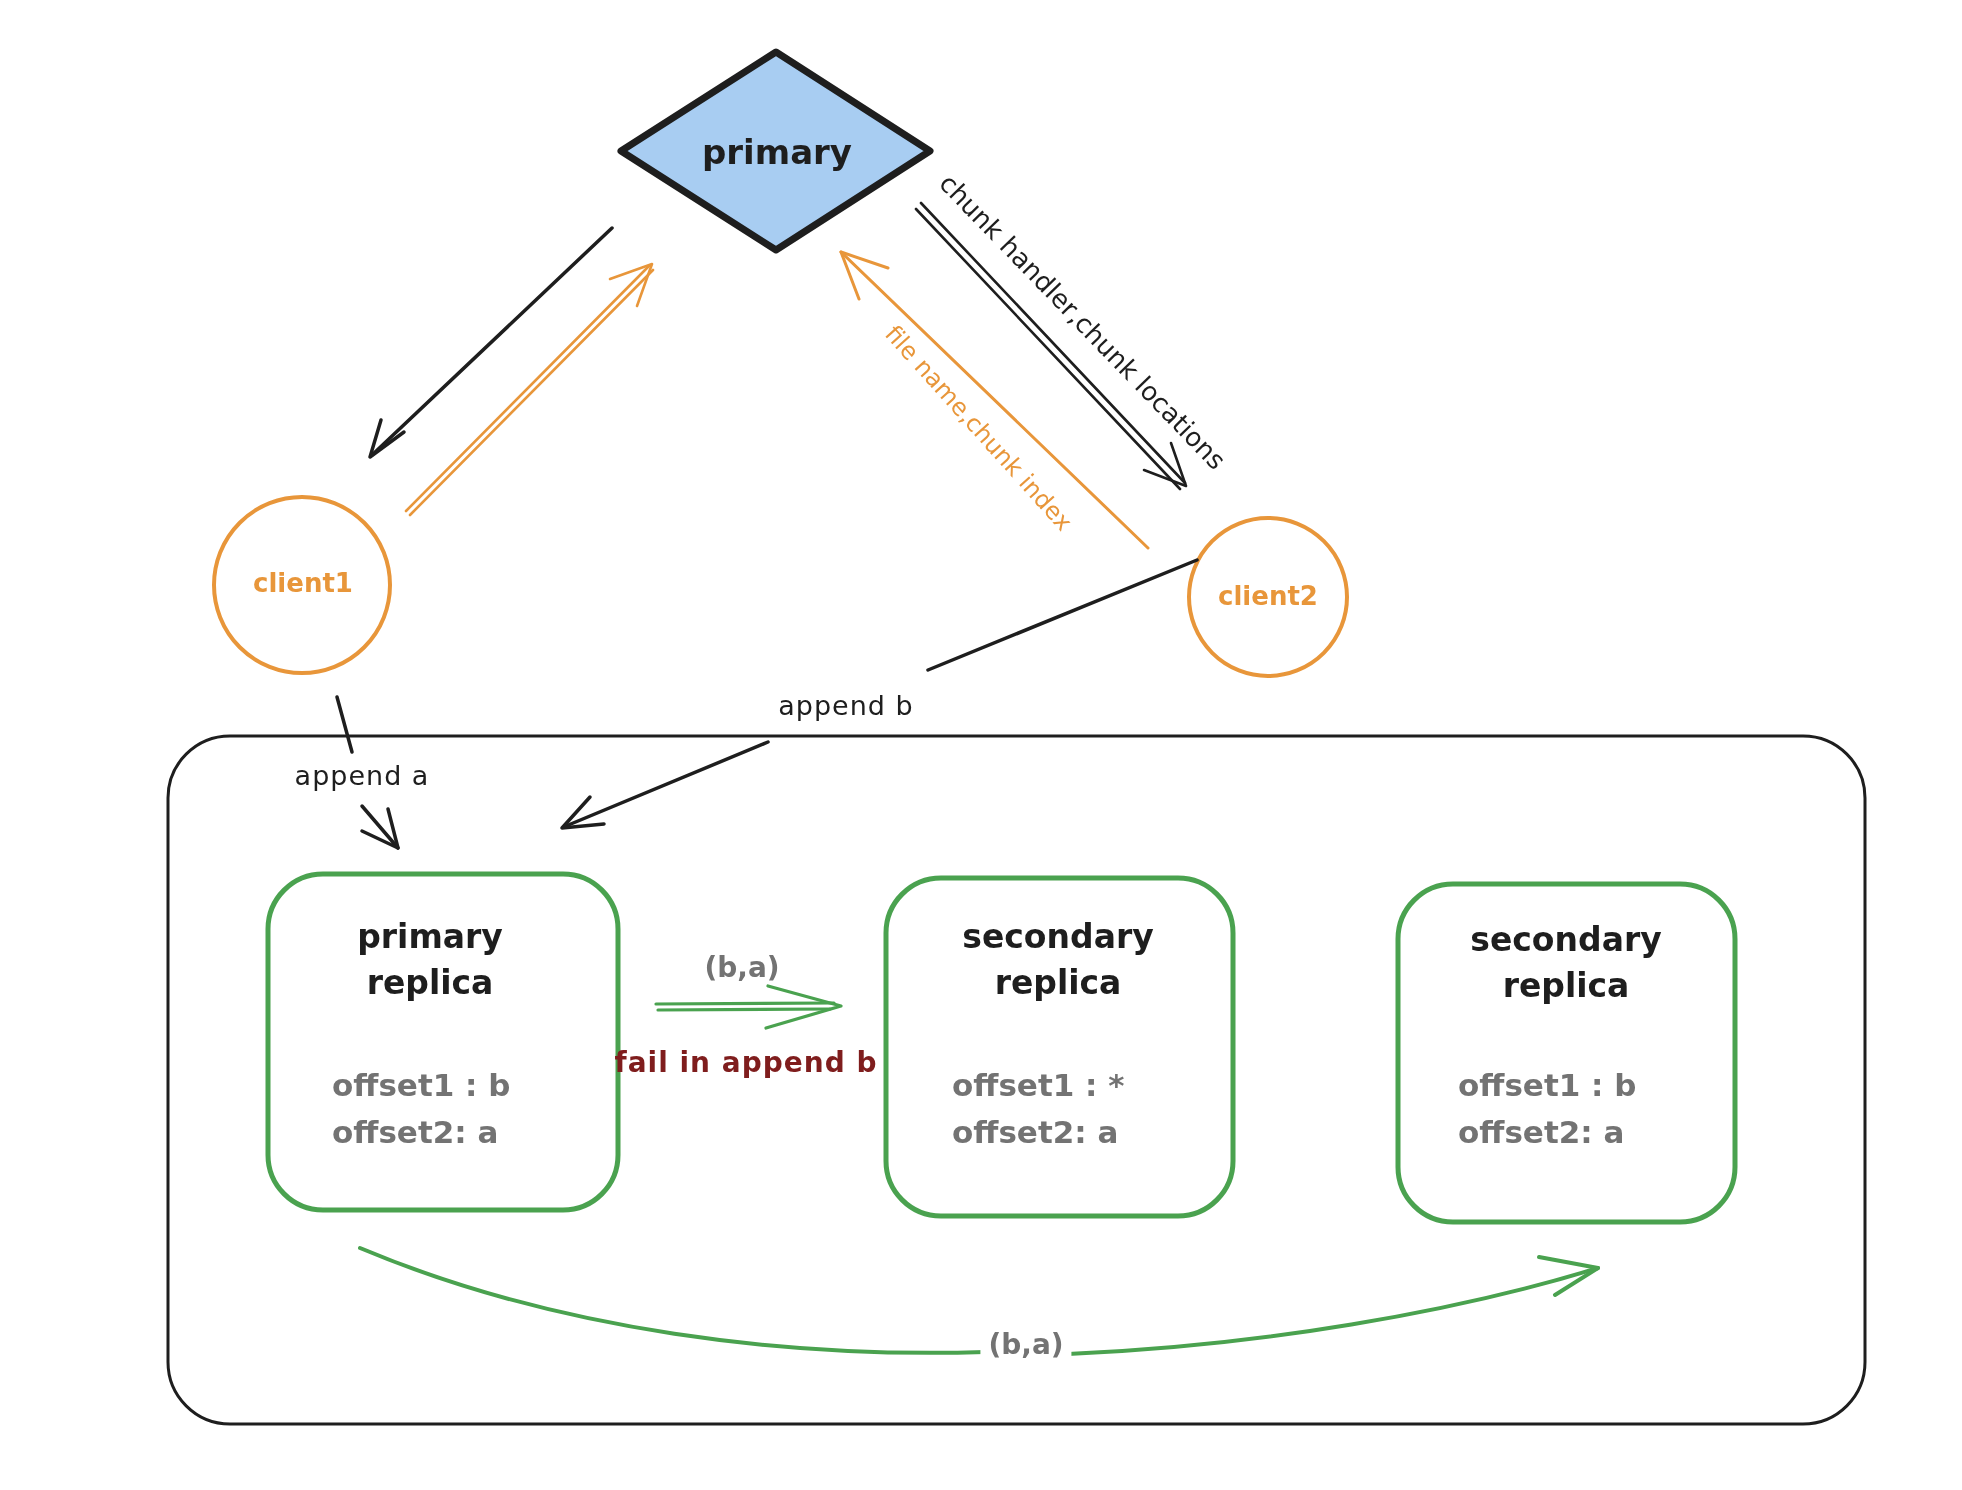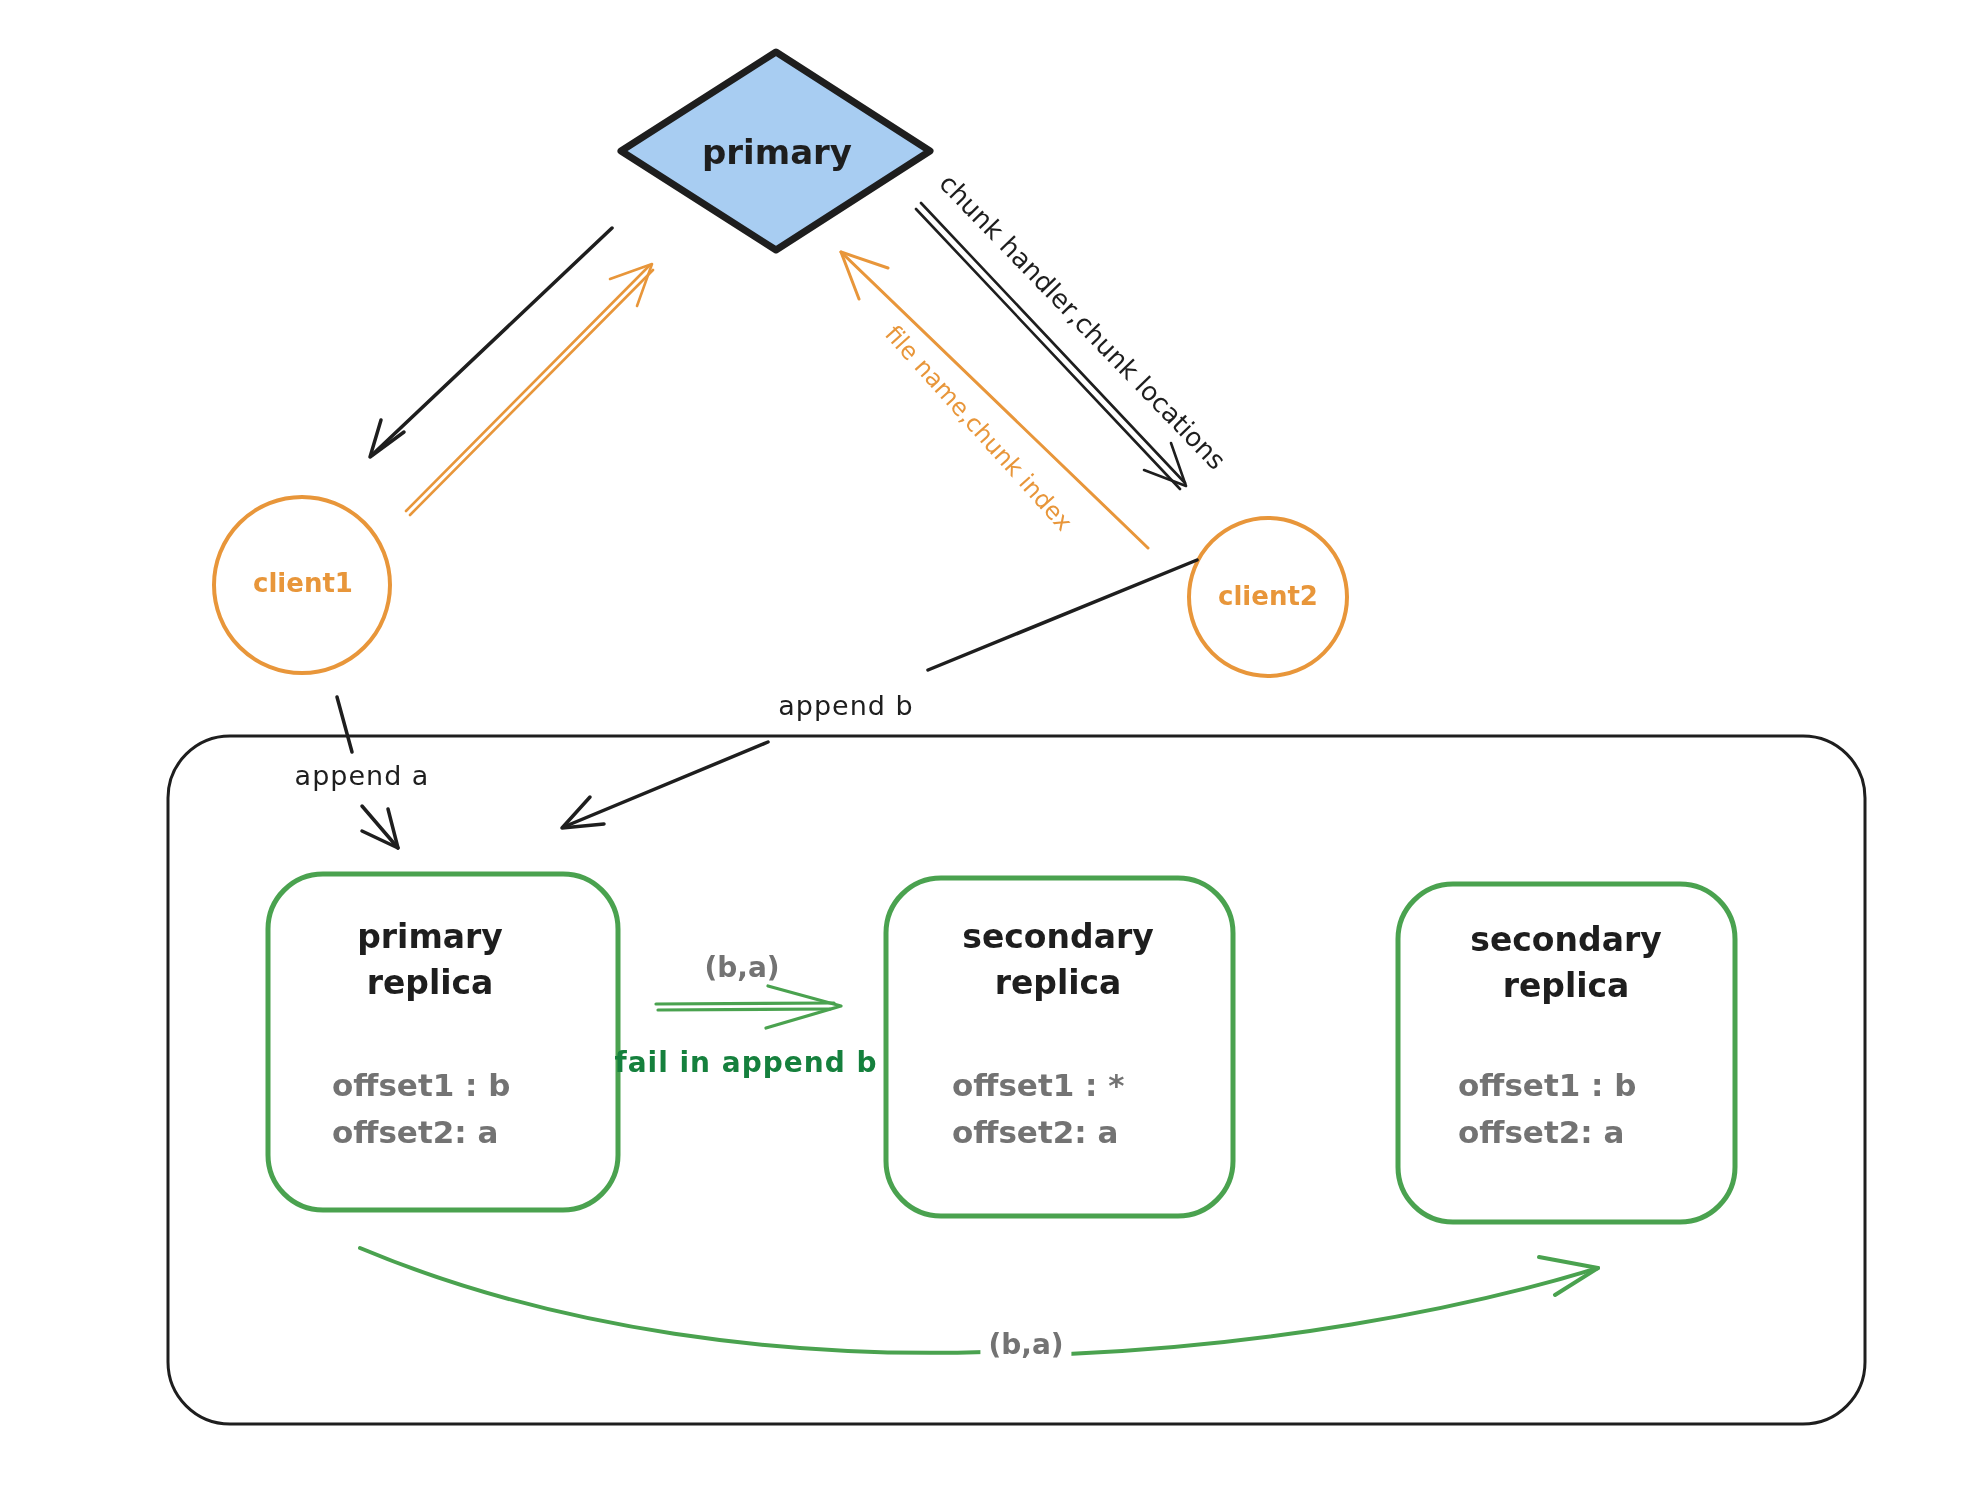--- a/index.html
+++ b/index.html
@@ -14,21 +14,21 @@
   .lbl{
     position:absolute;
     white-space:nowrap;
     color:#1e1e1e;
     font-family:"DejaVu Sans", sans-serif;
     line-height:1.2;
   }
   .centered{transform:translate(-50%,-50%);}
   .orange{color:#e8963a;}
   .green{color:#737373;}
-  .red{color:#15803d;}
+  .red{color:#7f1d1d;}
   .master-lbl{font-size:34px;font-weight:700;}
   .client-lbl{font-size:26px;font-weight:700;}
   .edge-lbl{font-size:27px;font-weight:500;letter-spacing:1px;}
   .rot-lbl{font-size:26px;font-weight:500;transform-origin:0 0;}
   .replica-title{font-size:33px;font-weight:700;text-align:center;line-height:1.4;}
   .offsets{font-size:31px;font-weight:600;line-height:1.5;}
   .ba-lbl{font-size:28px;font-weight:600;}
   .fail-lbl{font-size:28px;font-weight:600;letter-spacing:1px;}
   .bg-white{background:#ffffff;padding:0 8px;}
 </style>

